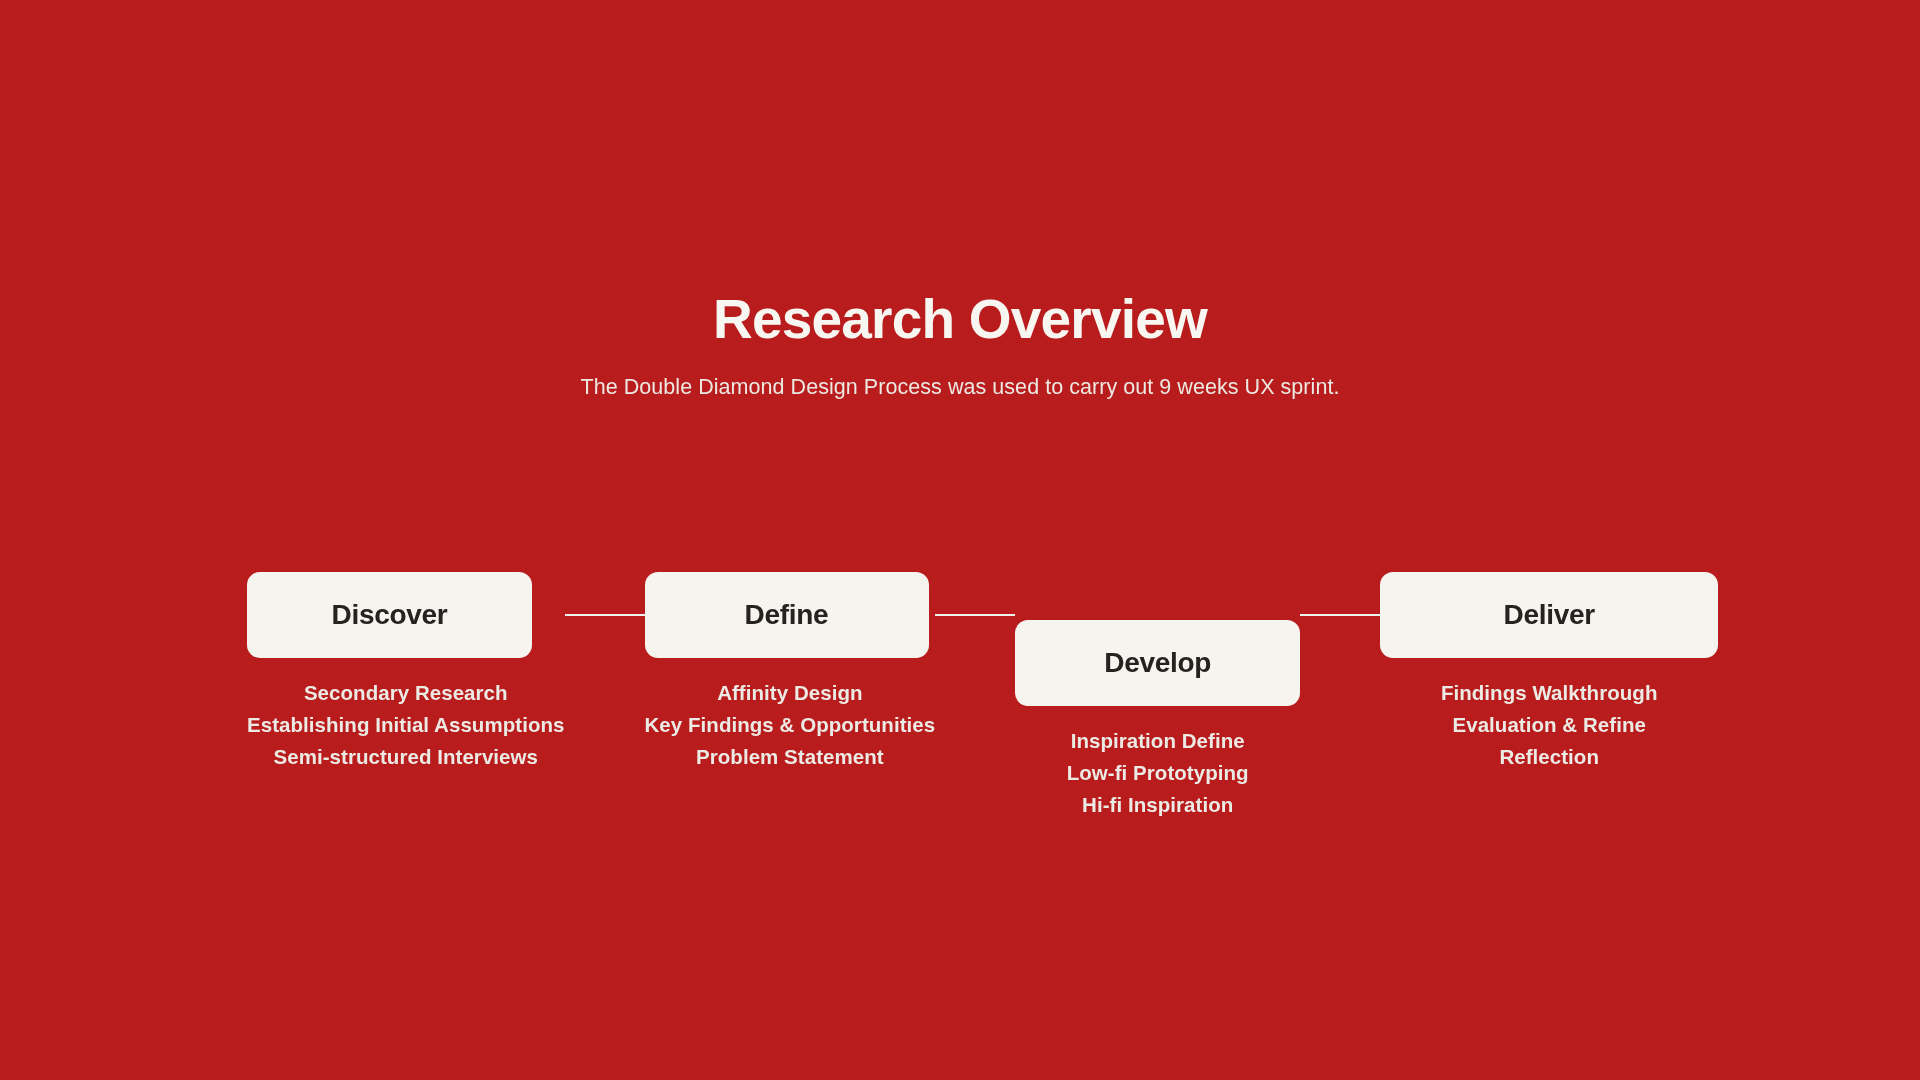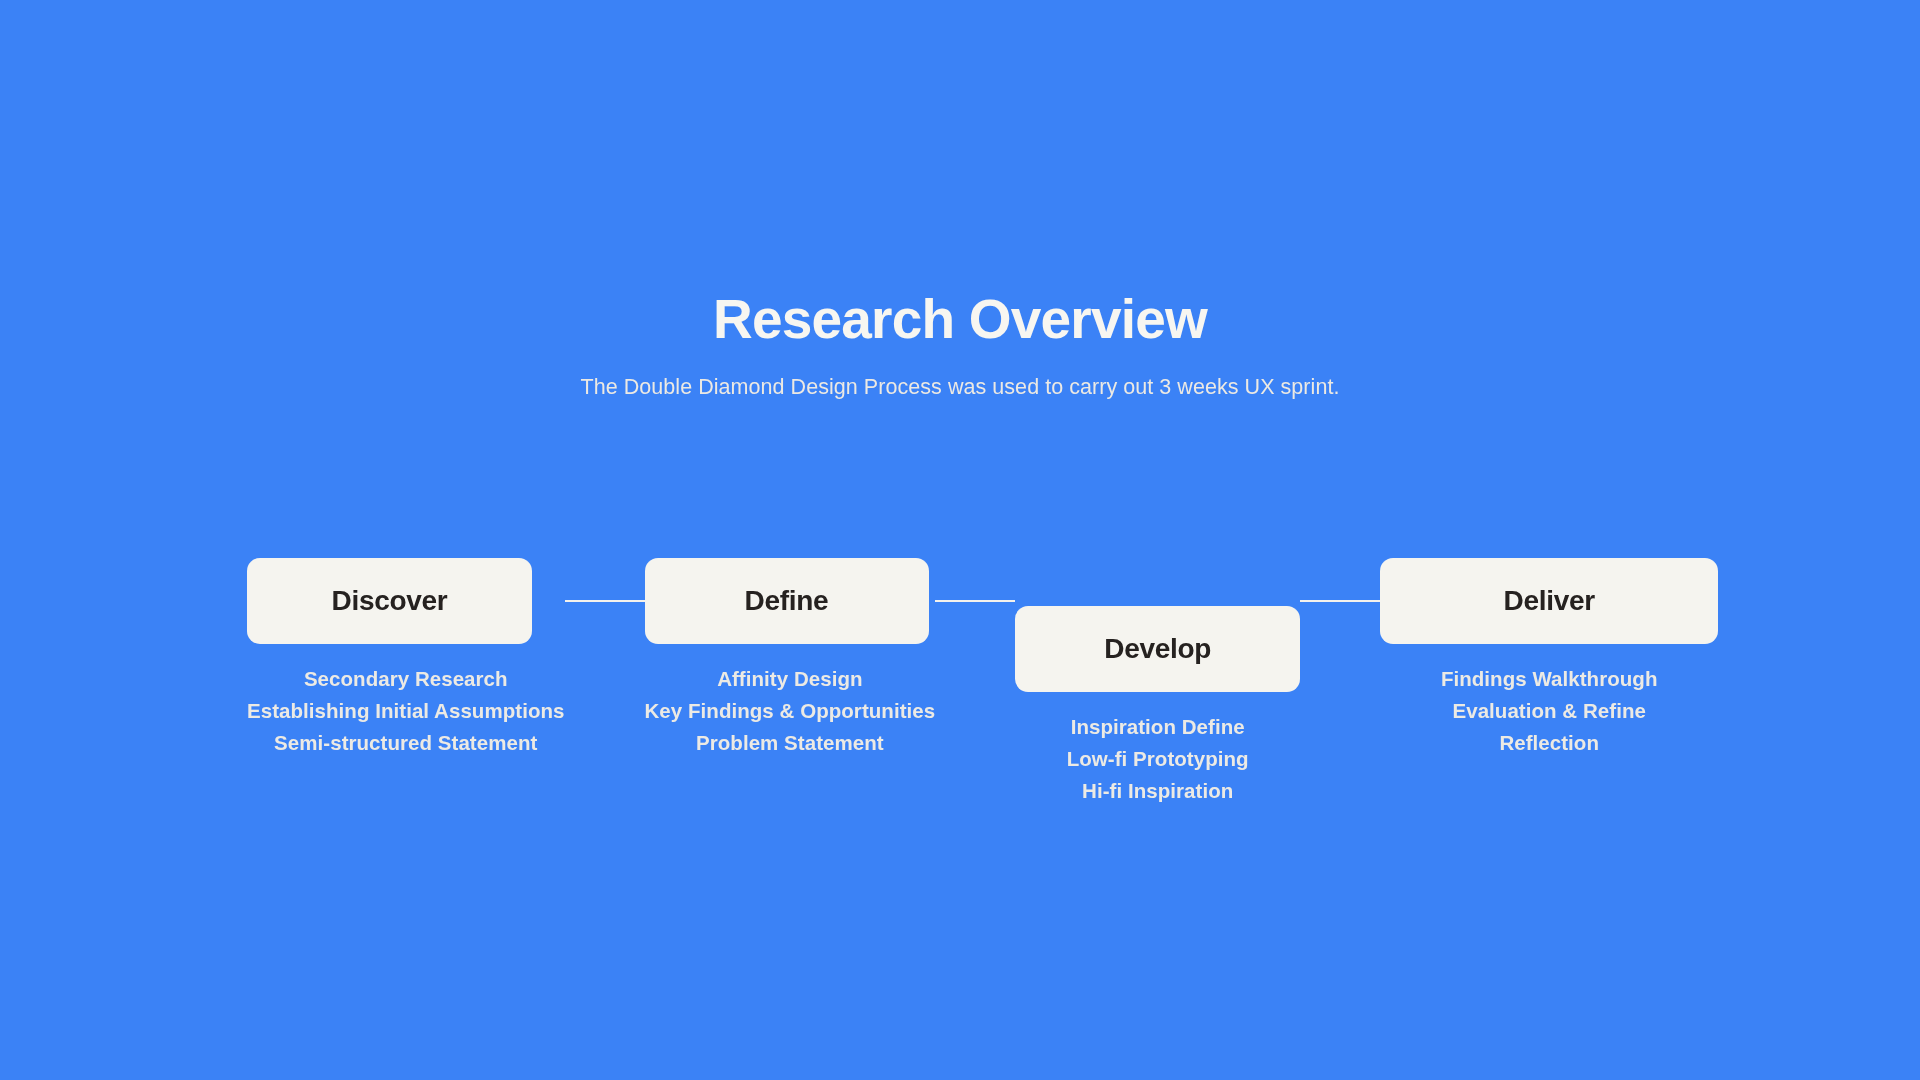--- a/index.html
+++ b/index.html
@@ -14,21 +14,21 @@
   body {
     background: #2a2522;
     font-family: "Liberation Sans", "DejaVu Sans", sans-serif;
     -webkit-font-smoothing: antialiased;
   }
 
   .slide {
     position: relative;
     width: 1920px;
     height: 1080px;
-    background: #3b82f6;
+    background: #b91c1c;
   }
 
   
   .header {
     position: absolute;
     top: 290px;
     left: 0;
     width: 1920px;
     text-align: center;
   }
@@ -46,21 +46,21 @@
     font-size: 21.5px;
     font-weight: 400;
     letter-spacing: 0.05px;
     line-height: 1.3;
     color: #ece9e3;
   }
 
   
   .process {
     position: absolute;
-    top: 558px;
+    top: 572px;
     left: 247px;
     width: 1443px;
     height: 230px;
   }
 
   .phase-track {
     position: relative;
     display: flex;
     align-items: flex-start;
     height: 88px;
@@ -134,36 +134,36 @@
     align-items: center;
   }
 </style>
 </head>
 <body>
 
 <div class="slide">
 
   <div class="header">
     <h1 class="page-title">Research Overview</h1>
-    <p class="page-subtitle">The Double Diamond Design Process was used to carry out 3 weeks UX sprint.</p>
+    <p class="page-subtitle">The Double Diamond Design Process was used to carry out 9 weeks UX sprint.</p>
   </div>
 
   <div class="process">
 
     <div class="phase-track">
 
       <div class="phase w1">
         <div class="phase-card">
           <span class="phase-card-label">Discover</span>
         </div>
         <div class="phase-items">
           <div class="phase-items-inner">
             <div class="phase-item">Secondary Research</div>
             <div class="phase-item">Establishing Initial Assumptions</div>
-            <div class="phase-item">Semi-structured Statement</div>
+            <div class="phase-item">Semi-structured Interviews</div>
           </div>
         </div>
       </div>
 
       <div class="connector">
         <div class="connector-line"></div>
       </div>
 
       <div class="phase w2">
         <div class="phase-card">

